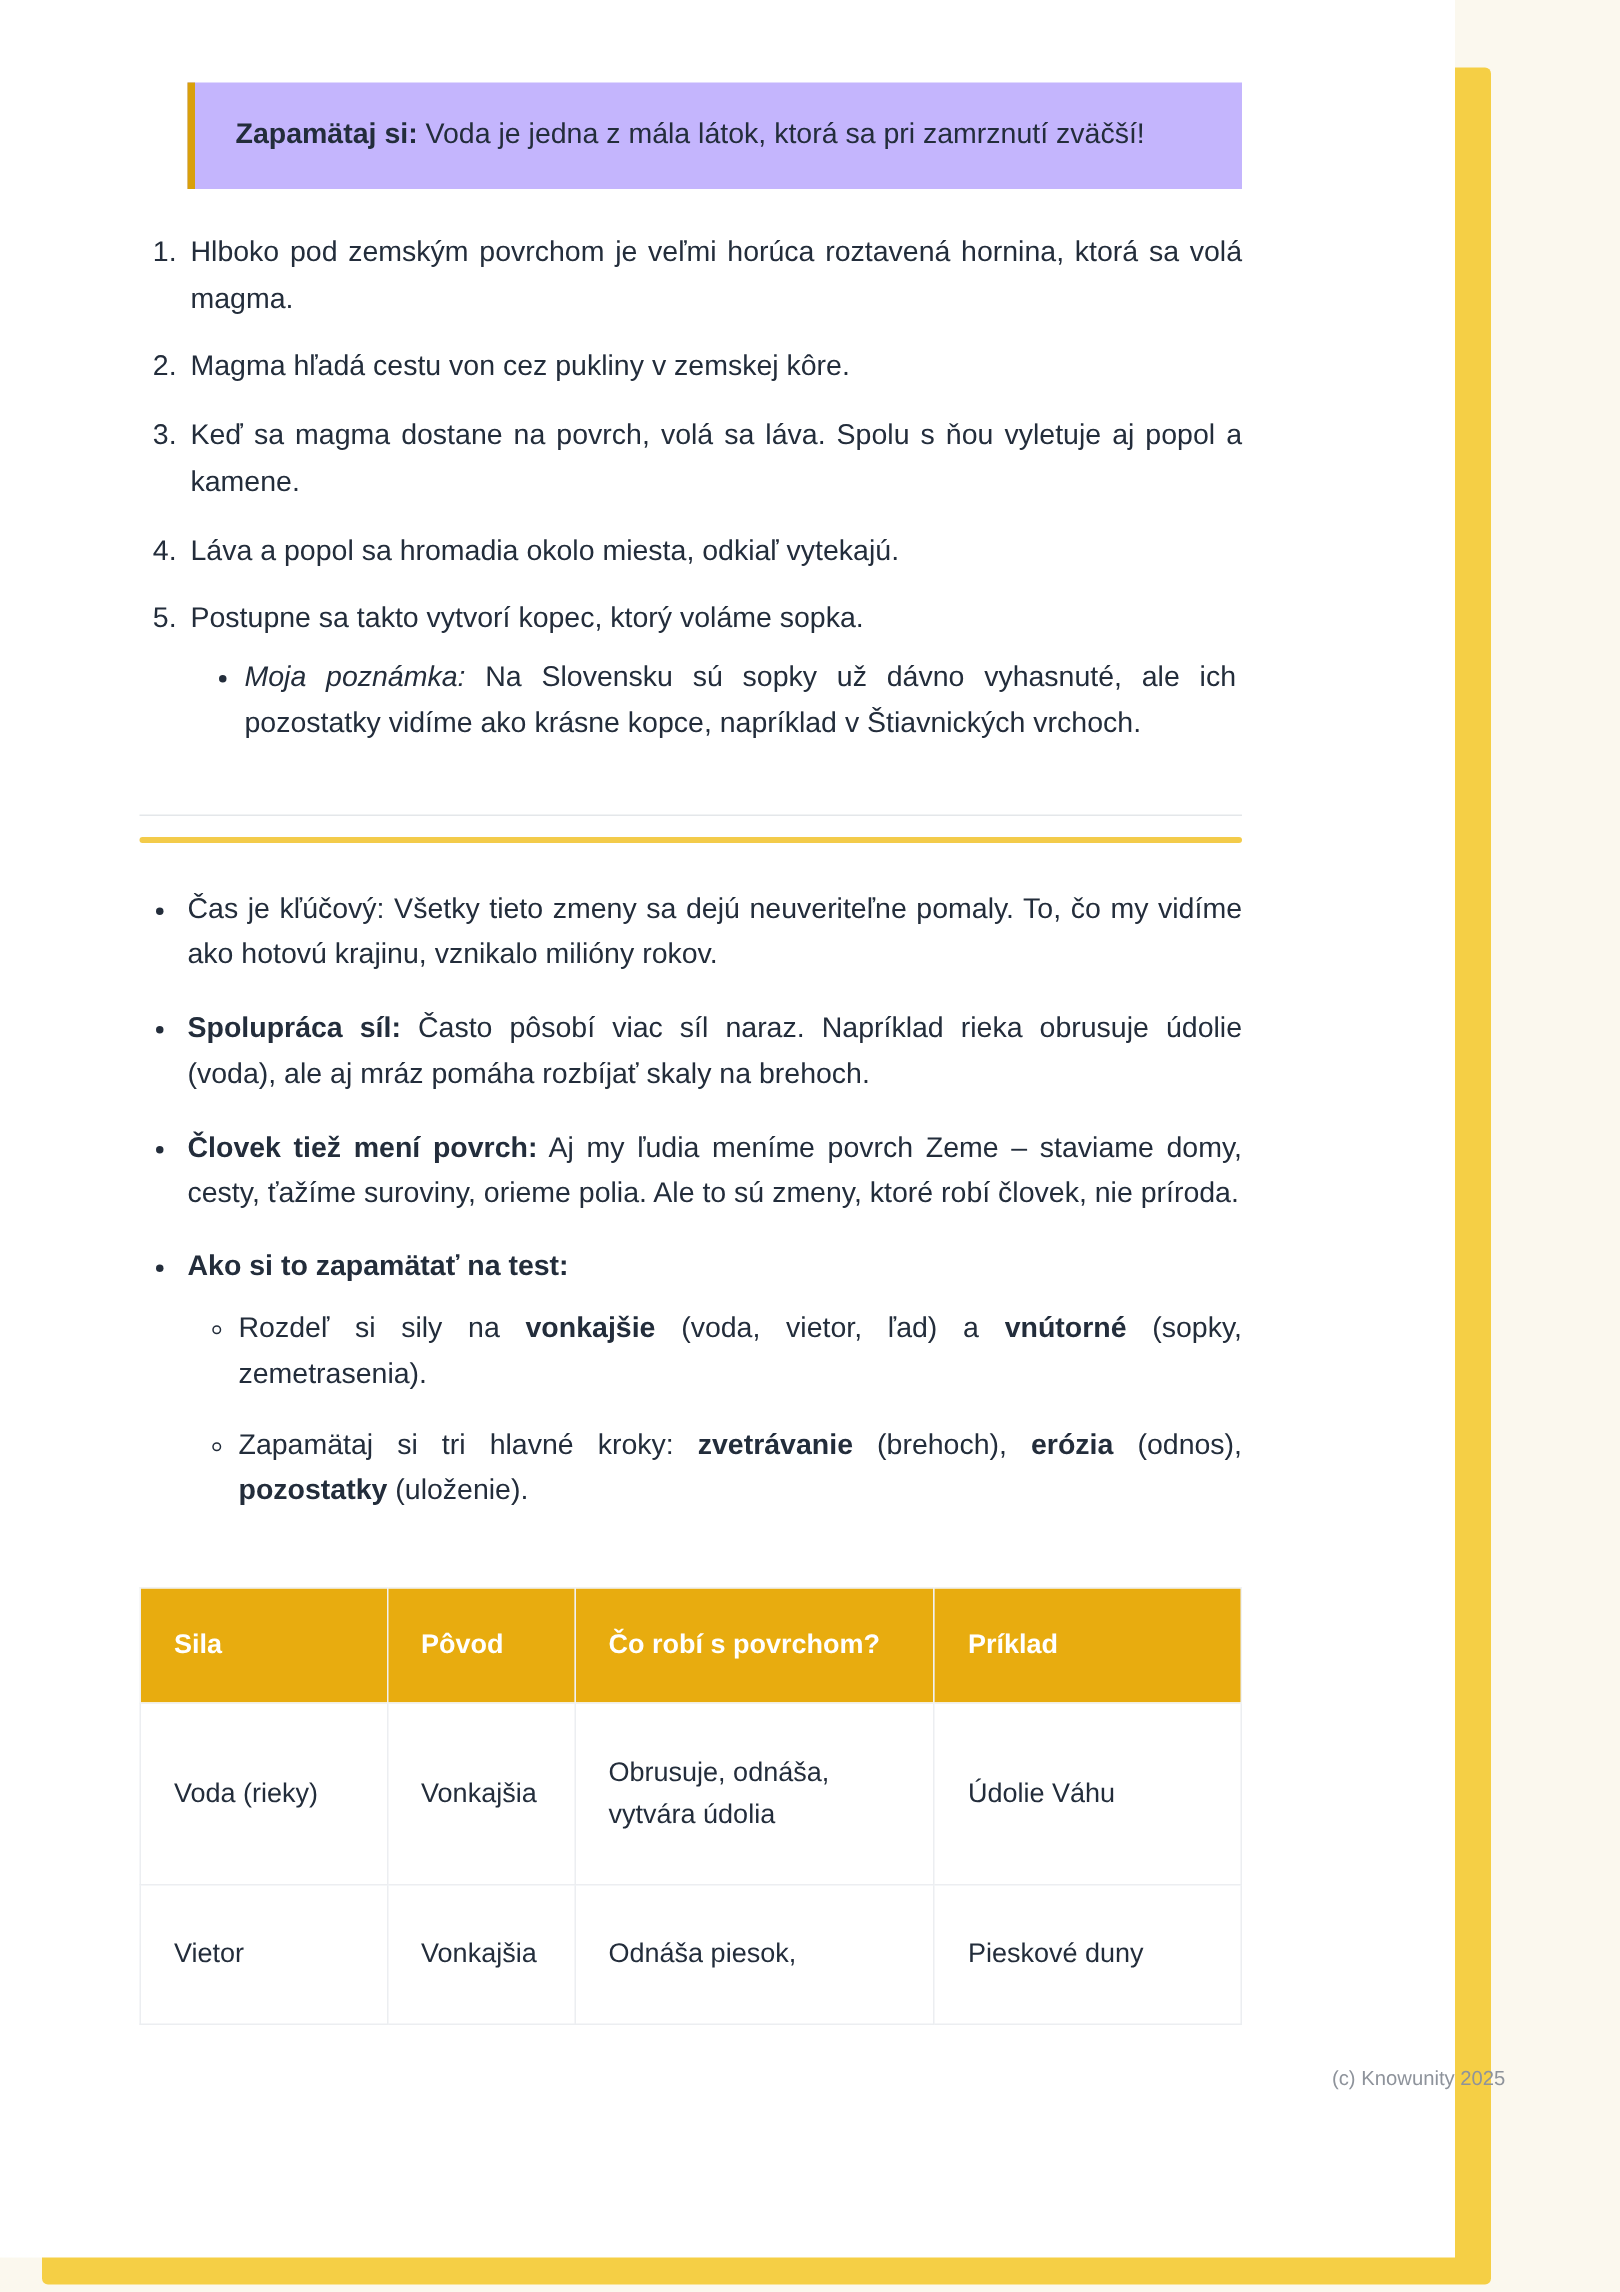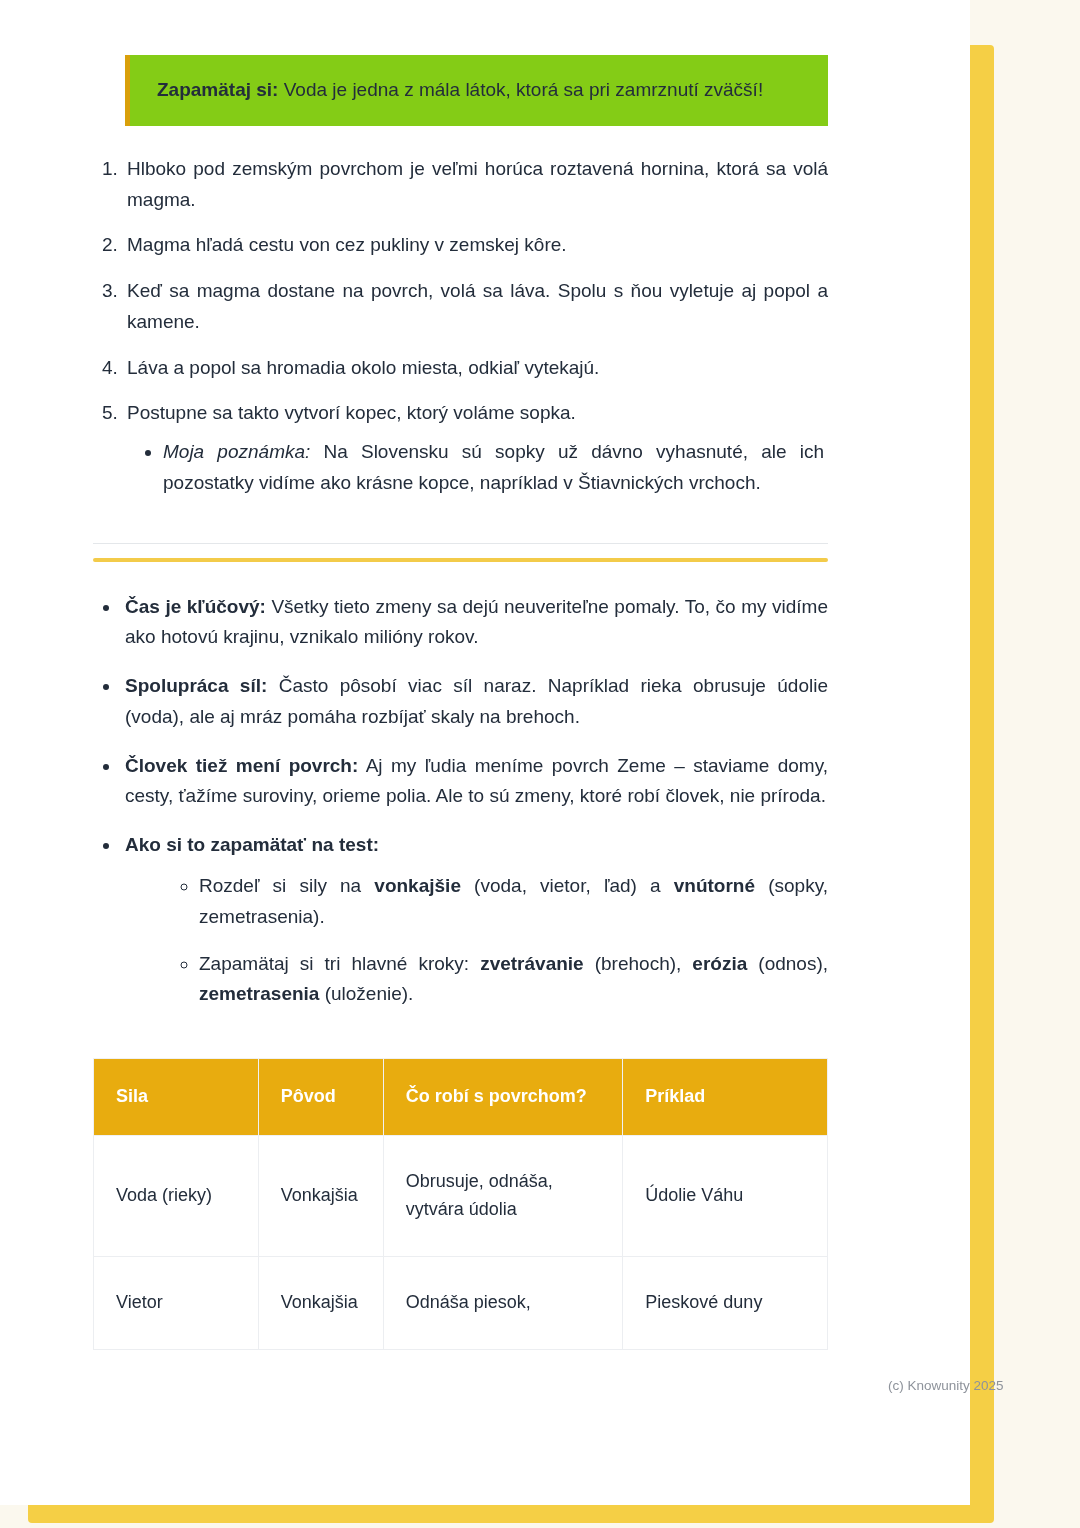--- a/index.html
+++ b/index.html
@@ -25,21 +25,21 @@
     width: 970px; height: 1505px;
     background: #FFFFFF;
     overflow: hidden;
     z-index: 1;
   }
   .content { padding: 55px 142px 0 93px; }
 
   .callout {
     position: relative;
     margin-left: 32px;
-    background: #84cc16;
+    background: #c4b5fd;
     padding: 20px 16px 20px 32px;
     font-size: 19px;
     line-height: 1.62;
     text-align: justify;
   }
   .callout-bar {
     position: absolute; left: 0; top: 0; bottom: 0;
     width: 5px; background: #D9A00B;
   }
 
@@ -66,21 +66,21 @@
   .title-underline { height: 4px; background: #F3CB4A; margin-top: 14px; border-radius: 2px; }
 
   ul.tips { list-style: disc; margin: 30px 0 0 0; padding-left: 28px; }
   ul.tips > li {
     margin-bottom: 18px;
     padding-left: 4px;
     font-size: 19px; line-height: 1.62;
     text-align: justify;
   }
   ul.sub { list-style: circle; margin: 10px 0 0 0; padding-left: 34px; }
-  ul.sub > li { margin-bottom: 16px; margin-left: 40px; }
+  ul.sub > li { margin-bottom: 16px; }
 
   table.forces { border-collapse: collapse; margin-top: 48px; width: 735px; padding-left: 40px; }
   table.forces th {
     background: #E8AC0F; color: #FFFFFF;
     font-weight: 700; text-align: left;
     padding: 24px 22px;
     font-size: 18px; line-height: 1.55;
     border: 1px solid #F0F1F3;
     vertical-align: middle;
   }
@@ -124,28 +124,28 @@
             <li><span><span style="font-style: italic;">Moja poznámka:</span><span> Na Slovensku sú sopky už dávno vyhasnuté, ale ich pozostatky vidíme ako krásne kopce, napríklad v Štiavnických vrchoch.</span></span></li>
           </ul>
         </li>
       </ol>
 
       <hr class="divider">
 
       <div class="title-underline"></div>
 
       <ul class="tips">
-        <li><span><span style="font-weight: 700;">Čas je kľúčový:</span><span> Všetky tieto zmeny sa dejú neuveriteľne pomaly. To, čo my vidíme ako hotovú krajinu, vznikalo milióny rokov.</span></span></li>
+        <li><span><span style="font-weight: 400;">Čas je kľúčový:</span><span> Všetky tieto zmeny sa dejú neuveriteľne pomaly. To, čo my vidíme ako hotovú krajinu, vznikalo milióny rokov.</span></span></li>
         <li><span><span style="font-weight: 700;">Spolupráca síl:</span><span> Často pôsobí viac síl naraz. Napríklad rieka obrusuje údolie (voda), ale aj mráz pomáha rozbíjať skaly na brehoch.</span></span></li>
         <li><span><span style="font-weight: 700;">Človek tiež mení povrch:</span><span> Aj my ľudia meníme povrch Zeme – staviame domy, cesty, ťažíme suroviny, orieme polia. Ale to sú zmeny, ktoré robí človek, nie príroda.</span></span></li>
         <li>
           <span><span style="font-weight: 700;">Ako si to zapamätať na test:</span></span>
           <ul class="sub">
             <li><span><span>Rozdeľ si sily na </span><span style="font-weight: 700;">vonkajšie</span><span> (voda, vietor, ľad) a </span><span style="font-weight: 700;">vnútorné</span><span> (sopky, zemetrasenia).</span></span></li>
-            <li><span><span>Zapamätaj si tri hlavné kroky: </span><span style="font-weight: 700;">zvetrávanie</span><span> (brehoch), </span><span style="font-weight: 700;">erózia</span><span> (odnos), </span><span style="font-weight: 700;">zemetrasenia</span><span> (uloženie).</span></span></li>
+            <li><span><span>Zapamätaj si tri hlavné kroky: </span><span style="font-weight: 700;">zvetrávanie</span><span> (brehoch), </span><span style="font-weight: 700;">erózia</span><span> (odnos), </span><span style="font-weight: 700;">pozostatky</span><span> (uloženie).</span></span></li>
           </ul>
         </li>
       </ul>
 
       <table class="forces">
         <colgroup>
           <col style="width:165px">
             <col style="width:125px">
             <col style="width:240px">
             <col style="width:205px">

